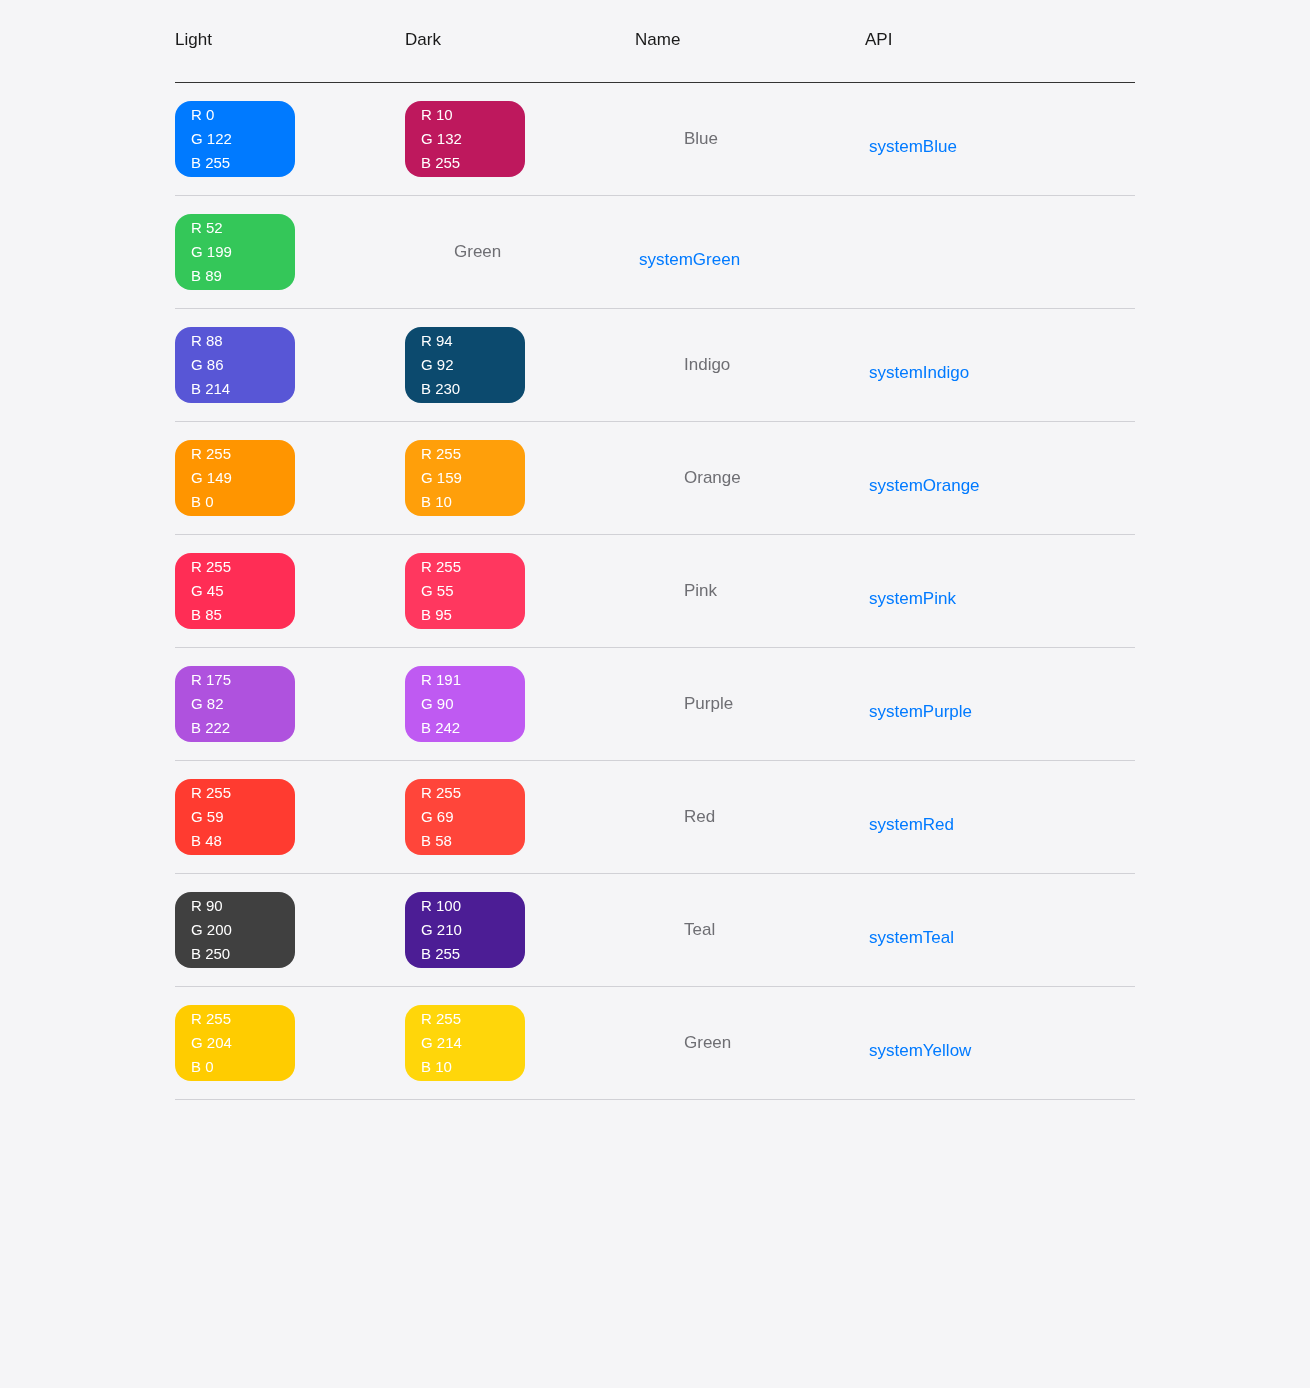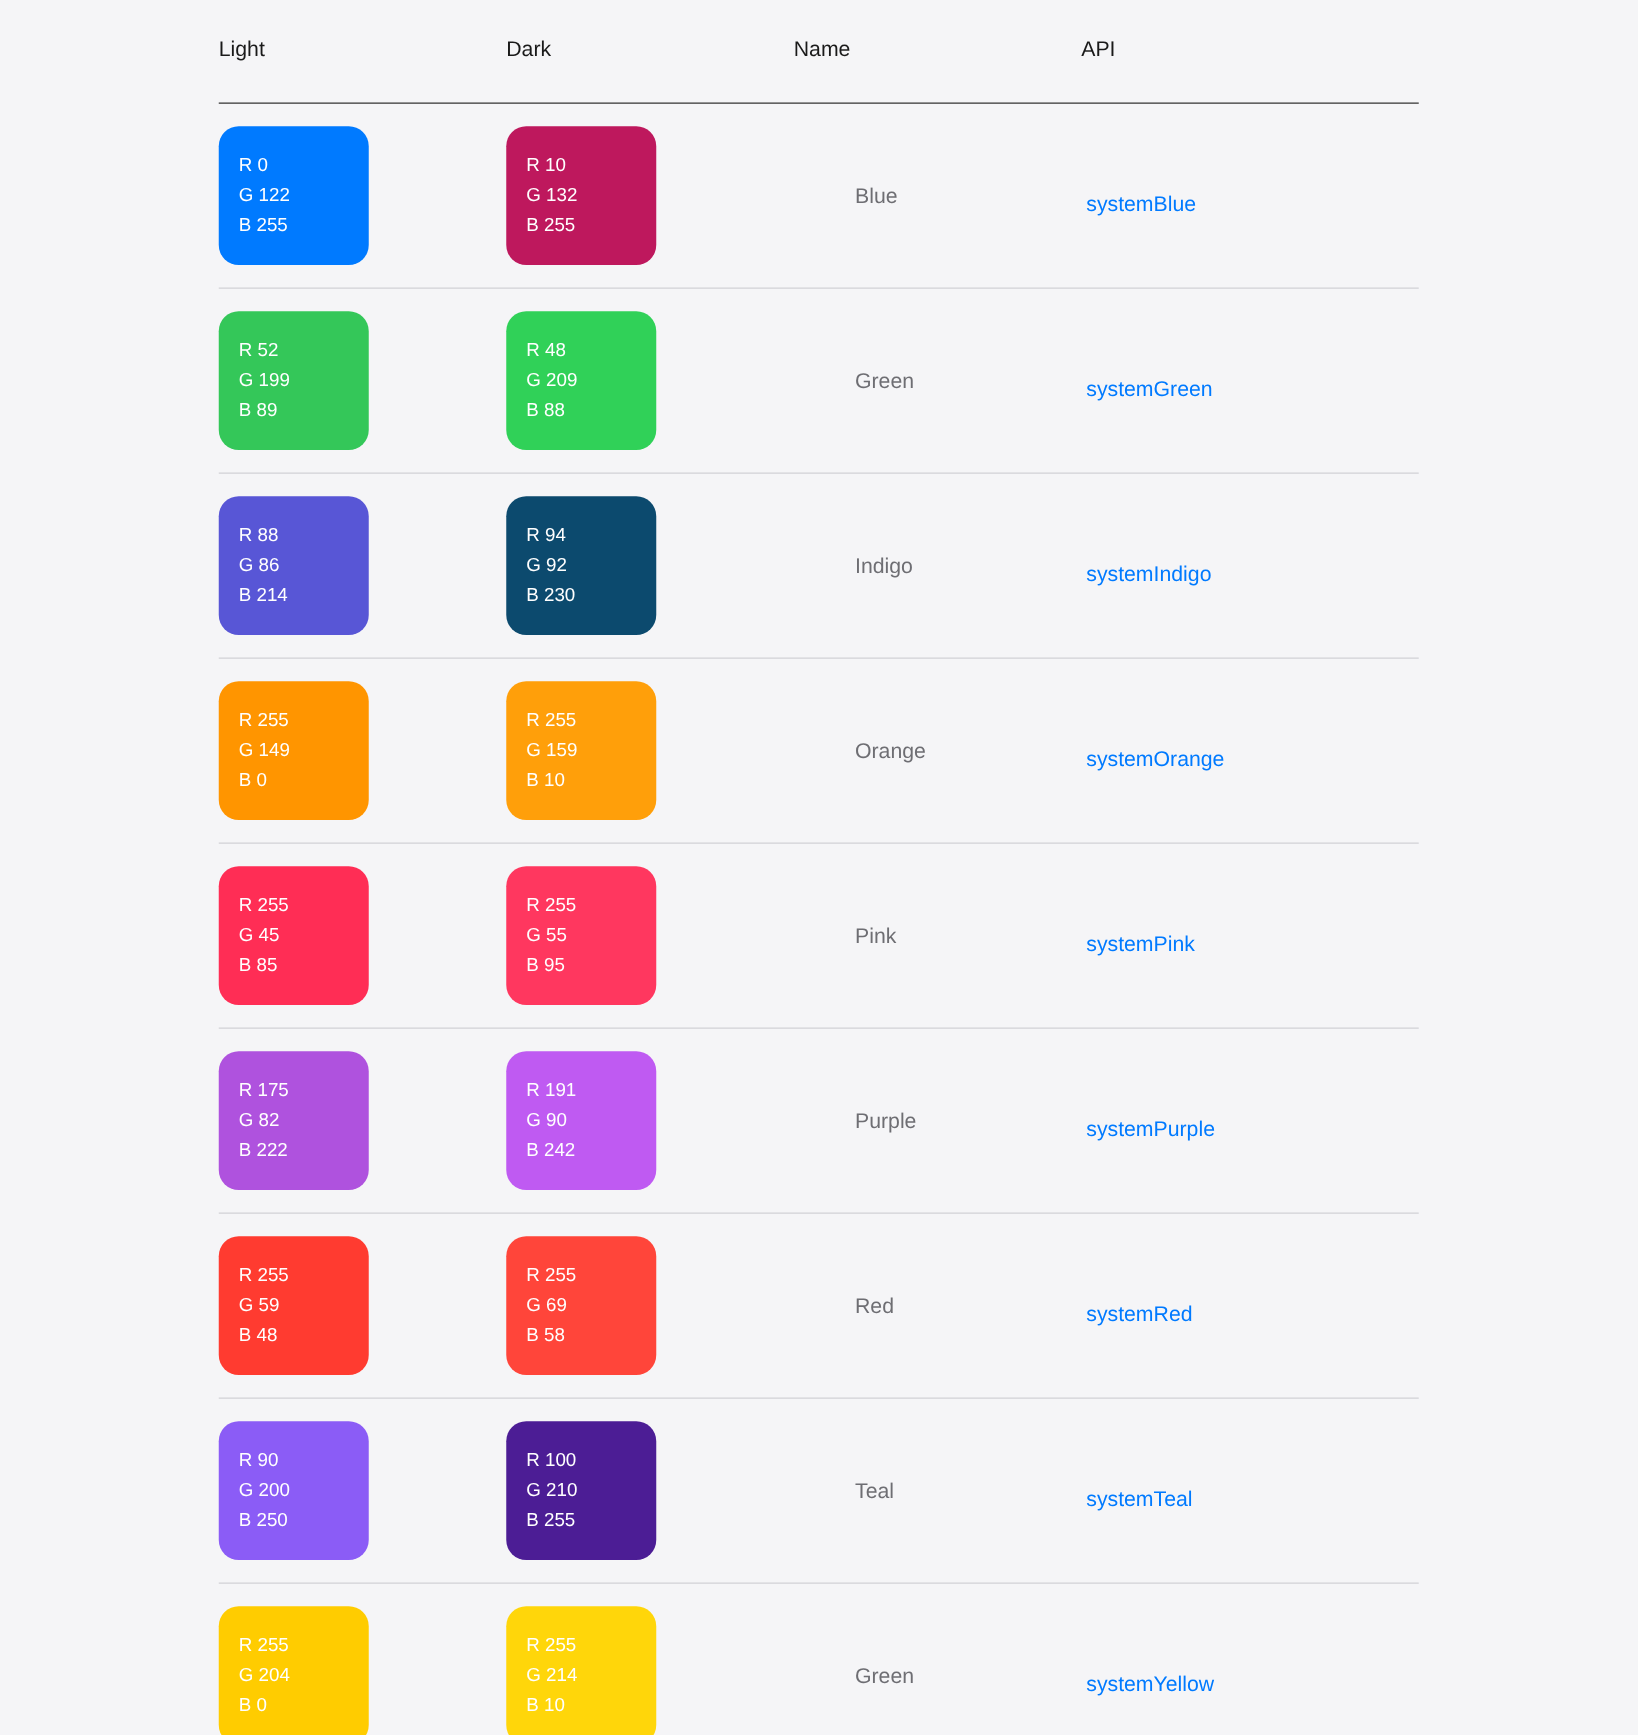--- a/index.html
+++ b/index.html
@@ -38,21 +38,21 @@
     .table-row {
       display: grid;
       grid-template-columns: 230px 230px 230px 230px;
       align-items: center;
       border-bottom: 1px solid #d1d1d6;
       padding: 18px 0;
     }
 
     .color-swatch {
       width: 120px;
-      height: 111px;
+      height: 76px;
       border-radius: 16px;
       display: flex;
       align-items: center;
       justify-content: flex-start;
       padding: 14px 16px;
     }
 
     .swatch-text {
       color: white;
       font-size: 15px;
@@ -122,25 +122,20 @@
         <div class="cell-api">
           <span class="api-name">systemBlue</span>
         </div>
       </div>
       <div class="table-row">
         <div class="cell-light">
           <div class="color-swatch" style="background-color: rgb(52, 199, 89);">
             <span class="swatch-text">R 52<br>G 199<br>B 89</span>
           </div>
         </div>
-        <div class="cell-dark">
-          <div class="color-swatch" style="background-color: rgb(48, 209, 88);">
-            <span class="swatch-text">R 48<br>G 209<br>B 88</span>
-          </div>
-        </div>
         <div class="cell-name">
           <span class="color-name">Green</span>
         </div>
         <div class="cell-api">
           <span class="api-name">systemGreen</span>
         </div>
       </div>
       <div class="table-row">
         <div class="cell-light">
           <div class="color-swatch" style="background-color: rgb(88, 86, 214);">
@@ -226,21 +221,21 @@
         </div>
         <div class="cell-name">
           <span class="color-name">Red</span>
         </div>
         <div class="cell-api">
           <span class="api-name">systemRed</span>
         </div>
       </div>
       <div class="table-row">
         <div class="cell-light">
-          <div class="color-swatch" style="background-color: #8b5cf6;">
+          <div class="color-swatch" style="background-color: #404040;">
             <span class="swatch-text">R 90<br>G 200<br>B 250</span>
           </div>
         </div>
         <div class="cell-dark">
           <div class="color-swatch" style="background-color: #4c1d95;">
             <span class="swatch-text">R 100<br>G 210<br>B 255</span>
           </div>
         </div>
         <div class="cell-name">
           <span class="color-name">Teal</span>

